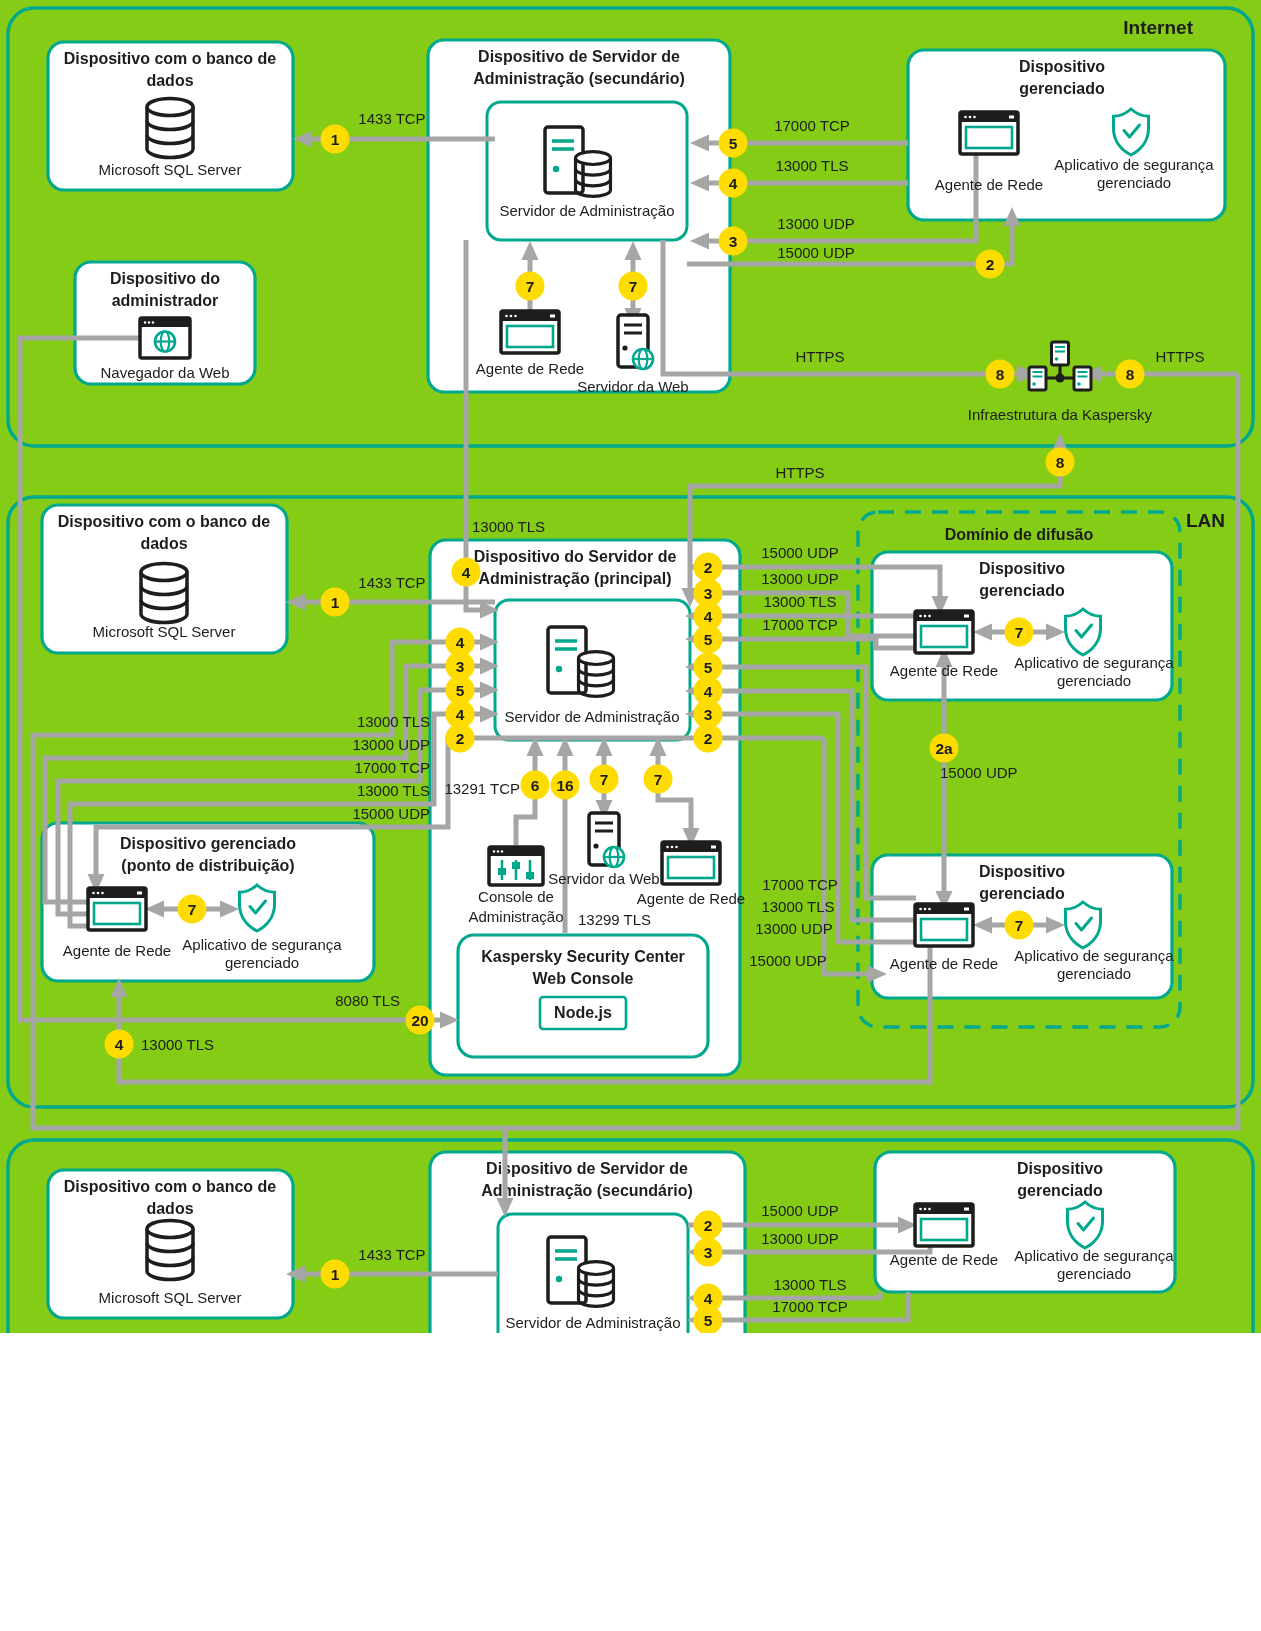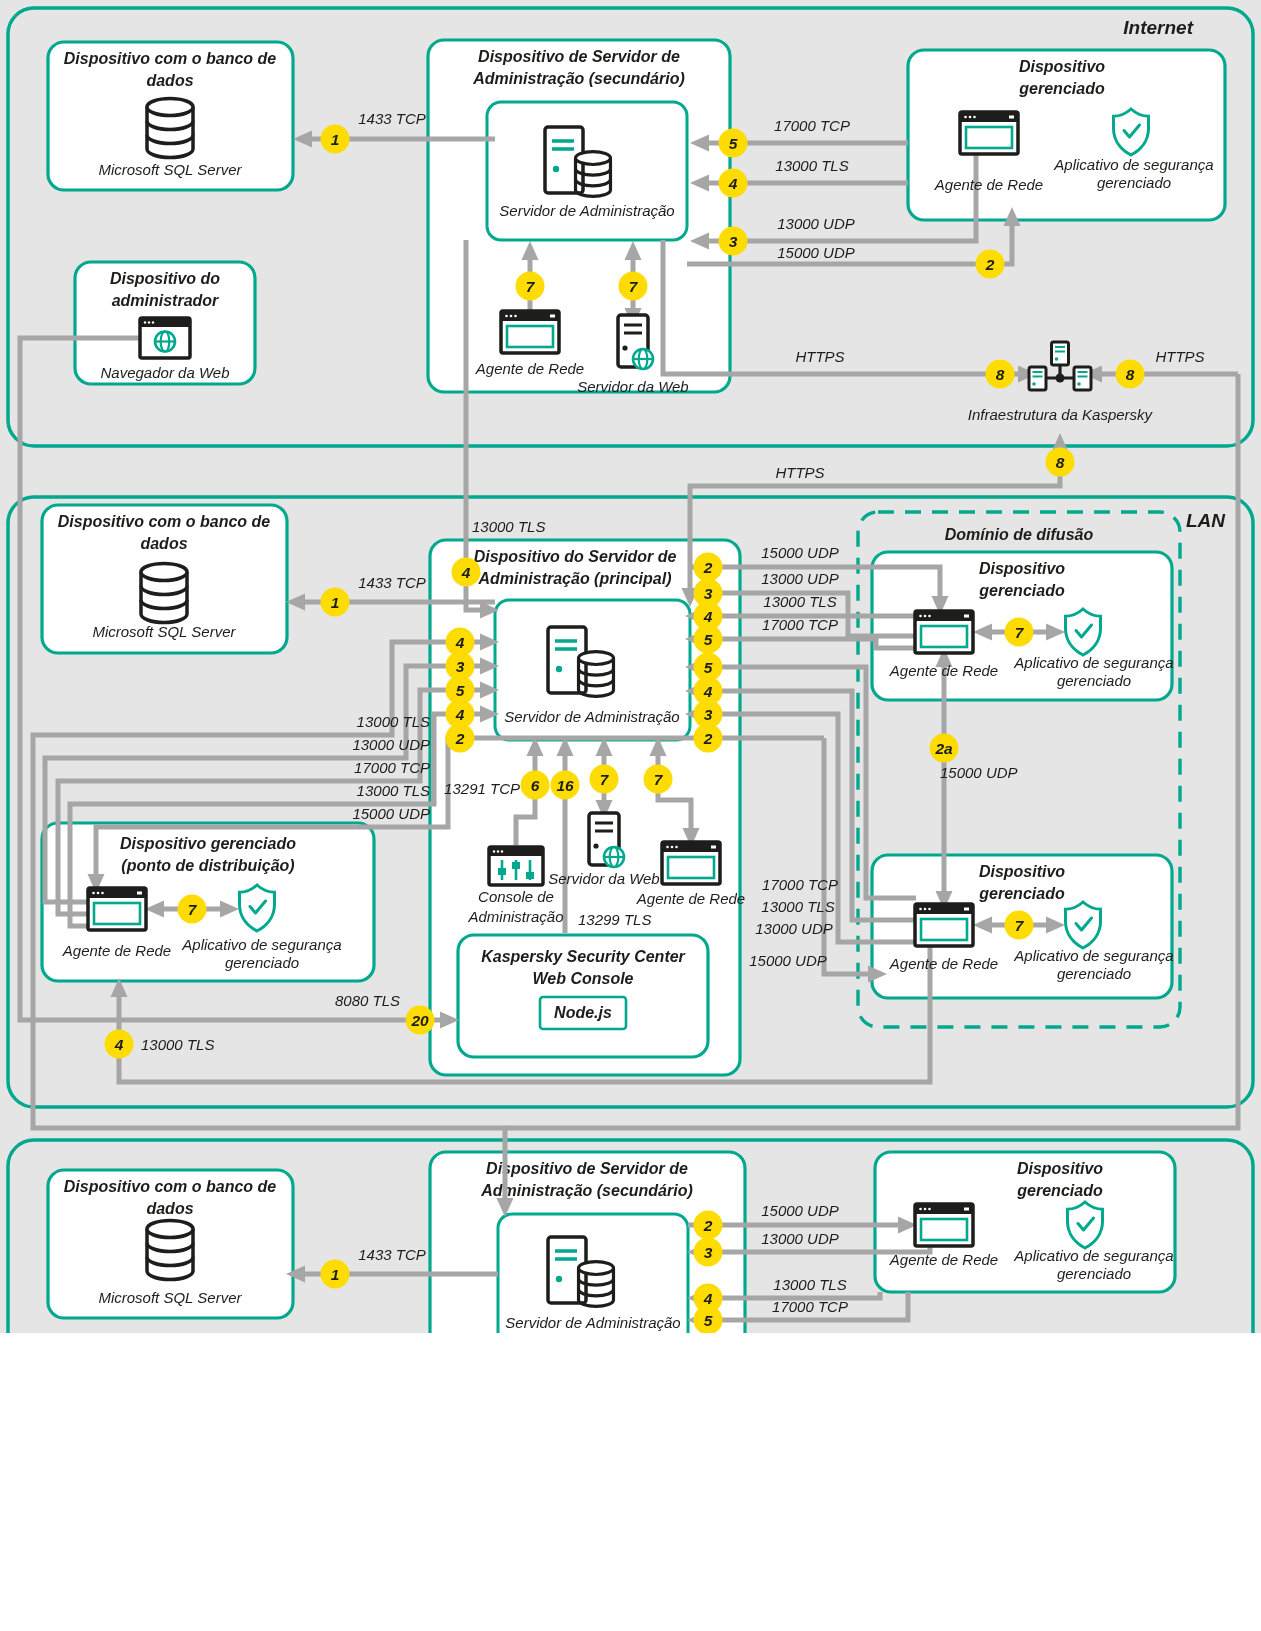--- a/index.html
+++ b/index.html
@@ -1,17 +1,17 @@
 <!DOCTYPE html>
 <html><head>
 <meta charset="utf-8">
 <style>
   html,body{margin:0;padding:0;background:#fff;}
   body{font-family:"Liberation Sans", sans-serif;}
-  #stage{position:relative;width:1261px;height:1333px;background:#e5e5e5;overflow:hidden;font-style:italic;}
+  #stage{position:relative;width:1261px;height:1333px;background:#84cc16;overflow:hidden;}
   svg text{font-family:"Liberation Sans", sans-serif;fill:#1d1d1b;}
 </style>
 </head>
 <body>
 
 <div id="stage"><svg width="1261" height="1631" viewBox="0 0 1261 1631">
       <rect x="8" y="8" width="1245" height="438" rx="26" fill="none" stroke="#00A88E" stroke-width="3.5"></rect>
       <text x="1193" y="34" text-anchor="end" font-size="19" font-weight="700" fill="#1D1D1B">Internet</text>
       <rect x="8" y="497" width="1245" height="610" rx="26" fill="none" stroke="#00A88E" stroke-width="3.5"></rect>
       <text x="1225" y="527" text-anchor="end" font-size="19" font-weight="700" fill="#1D1D1B">LAN</text>

